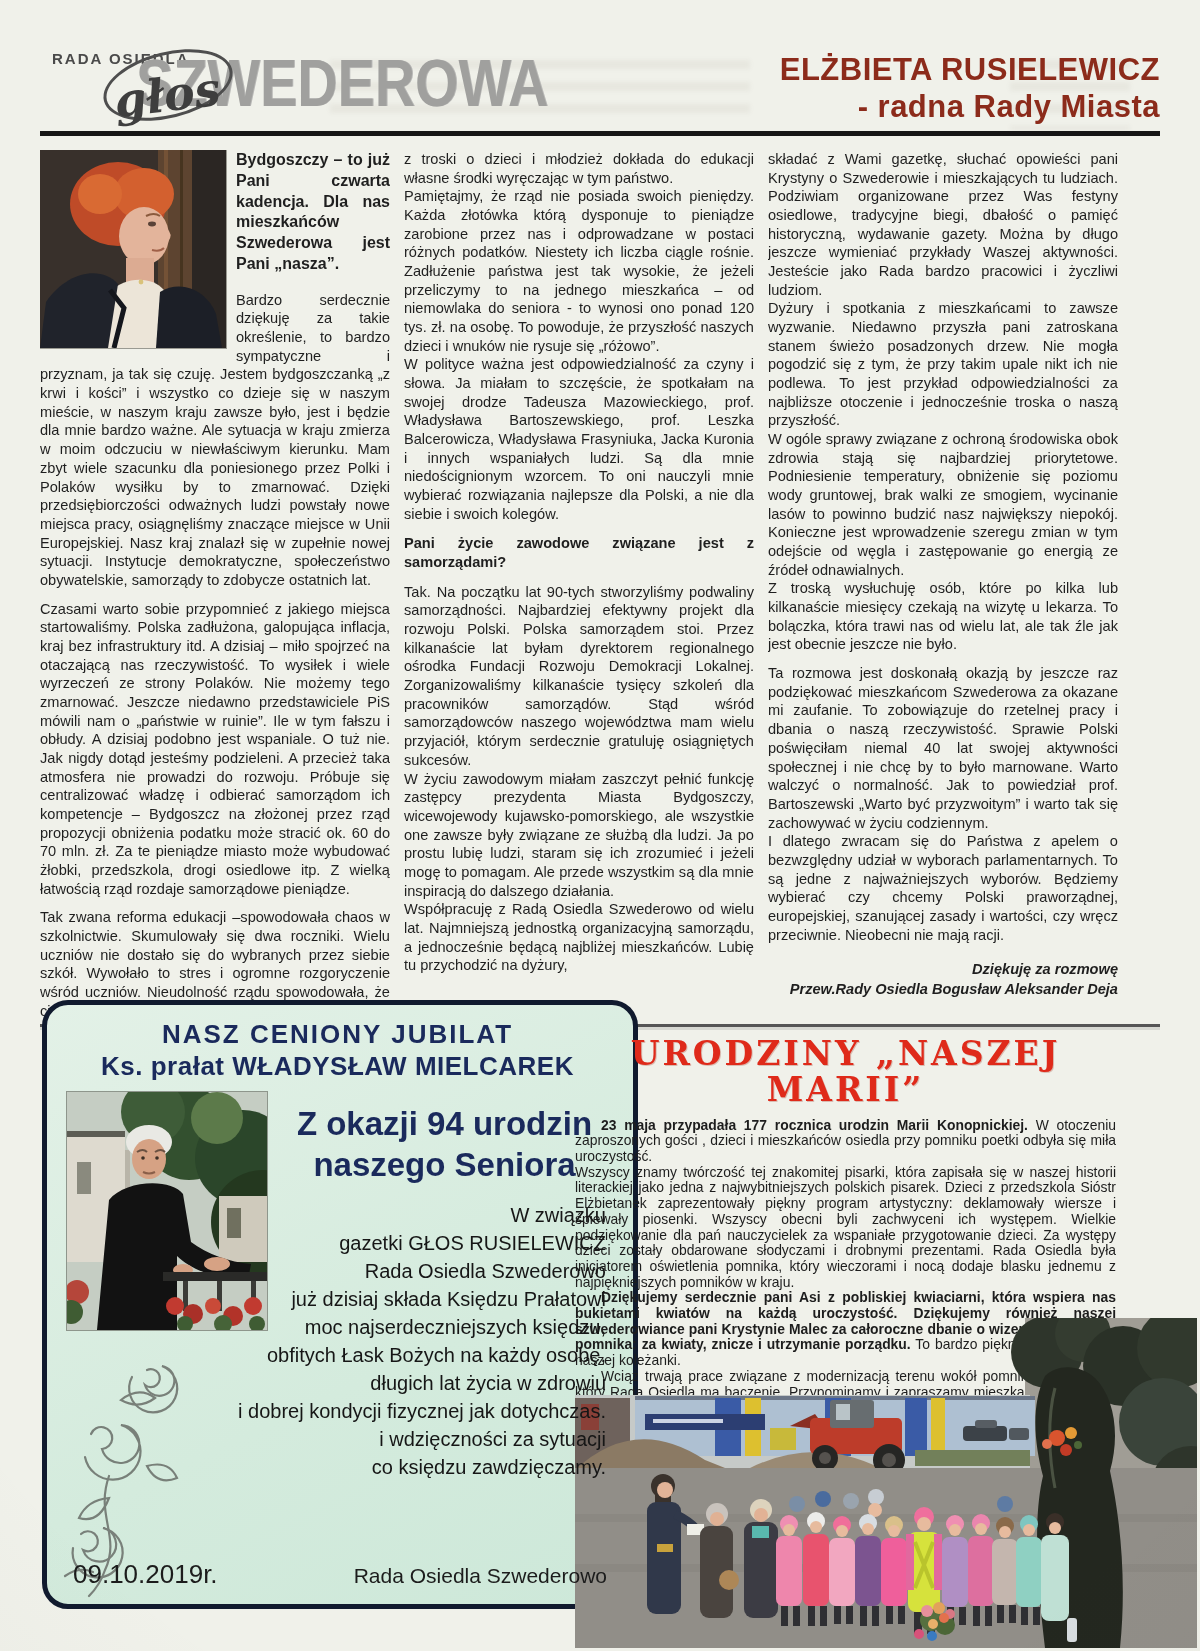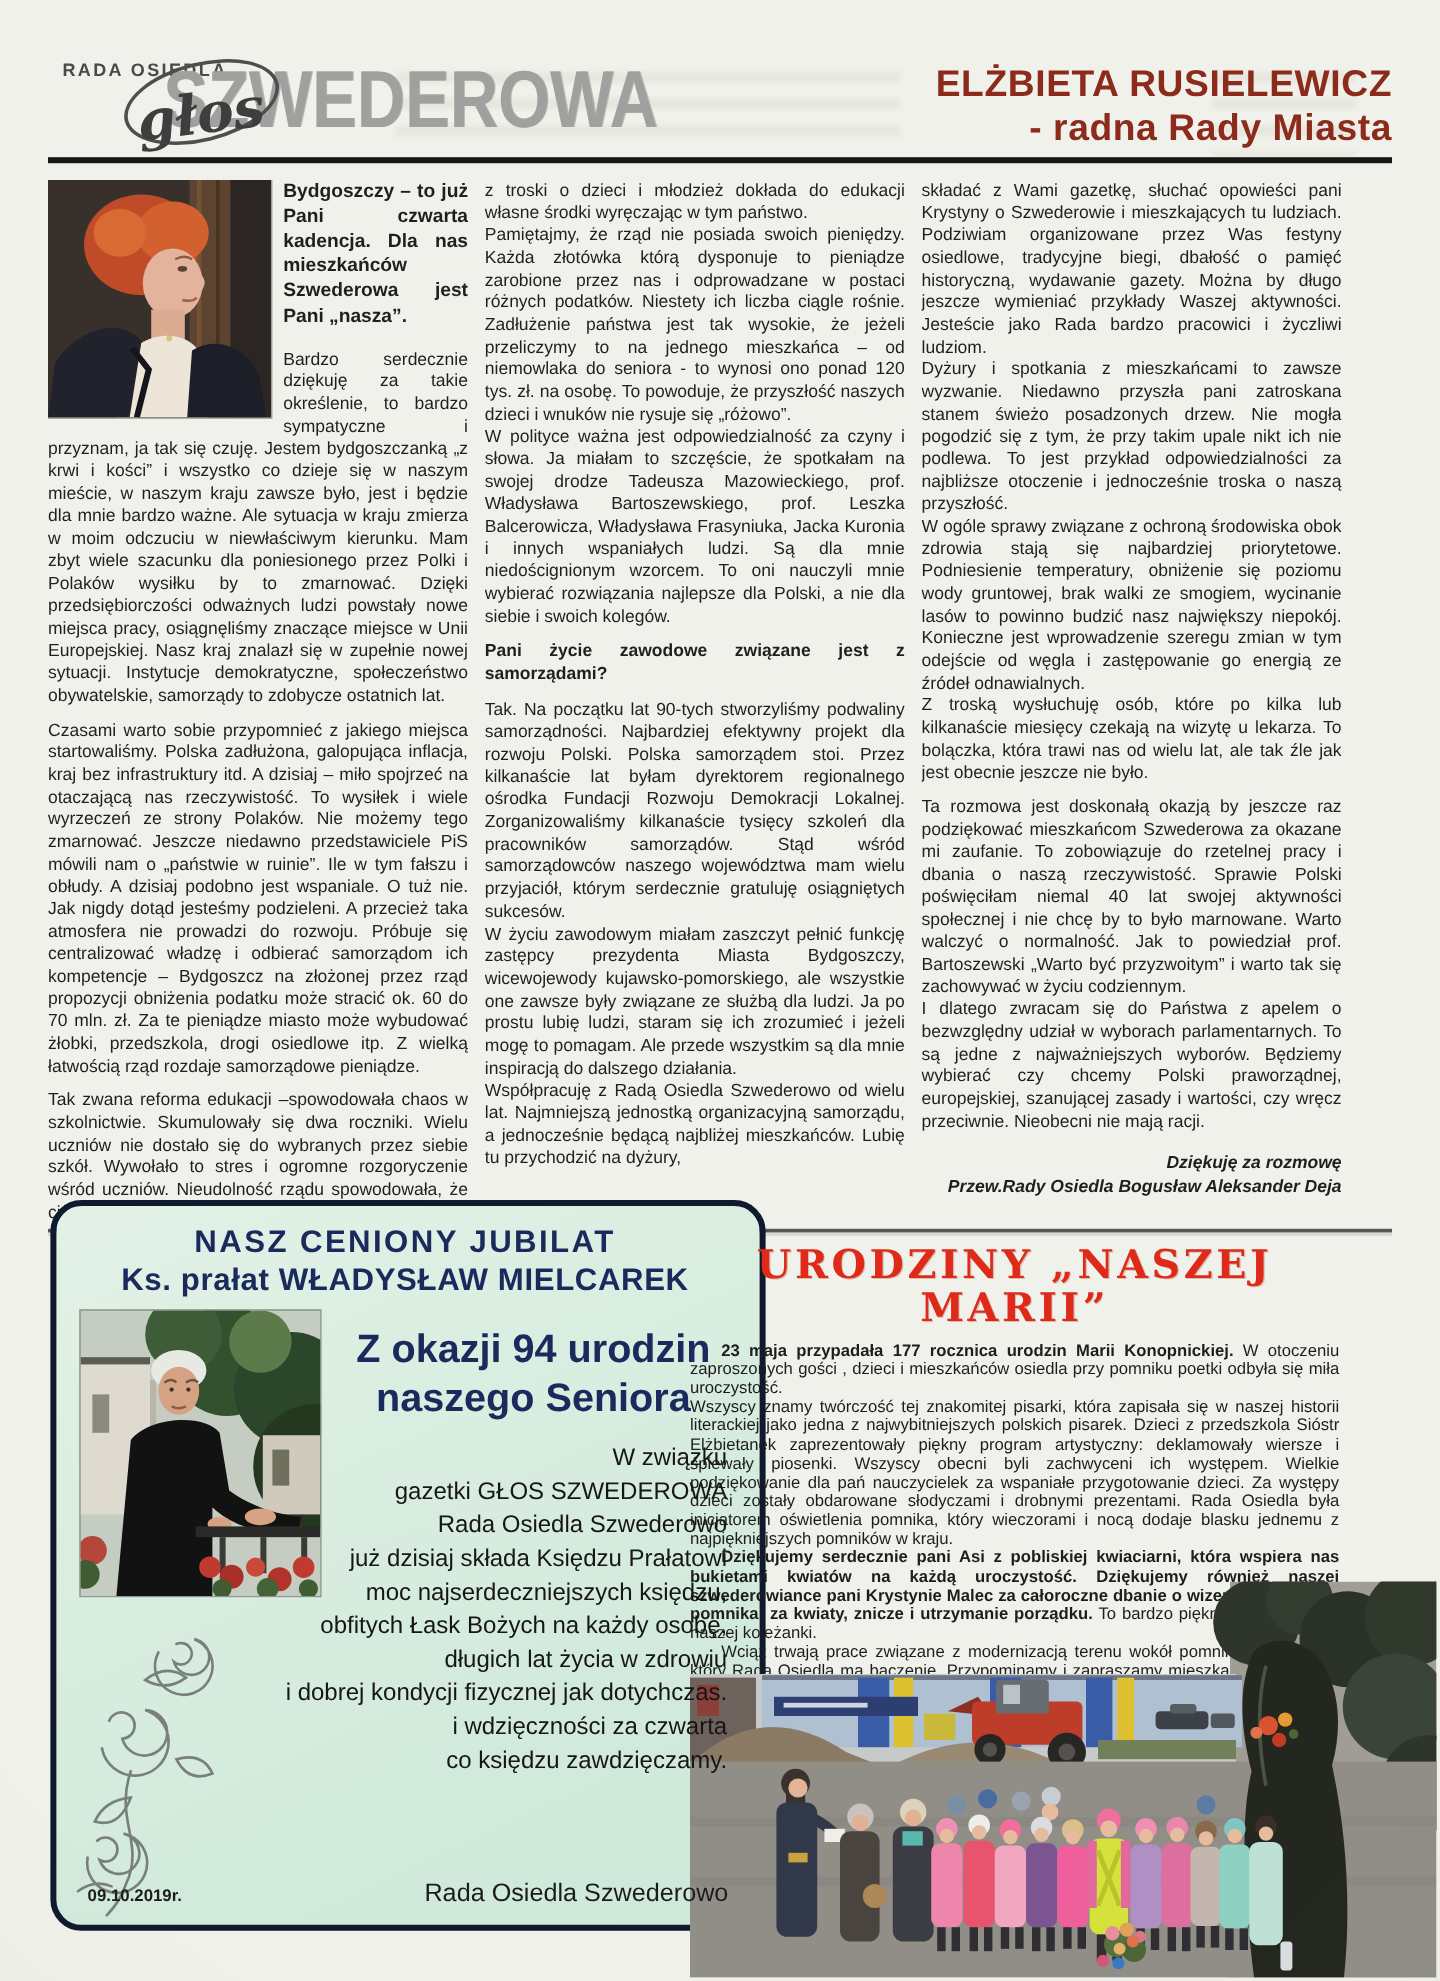--- a/index.html
+++ b/index.html
@@ -54,21 +54,21 @@
     border:5px solid #101a2e; border-radius:26px;
     background:linear-gradient(155deg,#e3f1e7 0%, #d4ebdd 60%, #cde8d9 100%);
     padding:14px 23px 14px 18px; overflow:hidden;
   }
   .jub-title { text-align:center; color:#1a2a5c; font-weight:bold; font-size:26px; letter-spacing:2px; line-height:1.22; }
   .jub-title2 { text-align:center; color:#1a2a5c; font-weight:bold; font-size:26px; letter-spacing:0.5px; line-height:1.22; }
   .priest-frame { float:left; width:200px; height:238px; margin:10px 12px 6px 2px; background:#5a6b52; outline:1px solid #8e968c; }
   .jub-big { text-align:center; color:#1a2a5c; font-weight:bold; font-size:33px; line-height:1.22; margin-top:22px; }
   .wishes { margin-top:16px; text-align:right; font-size:20px; line-height:1.4; color:#161616; padding-right:4px; position:relative; z-index:2; }
   .jub-bottom { position:absolute; left:26px; right:26px; bottom:14px; display:flex; justify-content:space-between; align-items:baseline; z-index:2; }
-  .jub-date { font-weight:bold; font-size:14px; color:#1c1c1c; }
+  .jub-date { font-weight:normal; font-size:26px; color:#1c1c1c; }
   .jub-sig { font-size:21px; color:#1c1c1c; }
   .rose { position:absolute; left:4px; bottom:6px; z-index:1; opacity:0.9; }
   
   .maria { position:absolute; left:575px; top:1036px; width:541px; }
   .maria-title { font-family:"DejaVu Serif", serif; font-weight:bold; color:#df2a1a;
                  font-size:33px; letter-spacing:3px; text-align:center; line-height:1.1; margin-bottom:9px;
                  text-shadow:1px 1px 0 rgba(150,30,10,0.25); }
   .maria p { text-align:justify; font-size:13.9px; line-height:1.13; color:#1d1d1d; }
   .maria .ind { text-indent:26px; }
   .maria b { font-weight:bold; }
@@ -192,28 +192,28 @@
         <circle cx="10" cy="200" r="12" fill="#b5463a"></circle>
           <circle cx="4" cy="220" r="12" fill="#3f5c33"></circle>
       </svg>
     </div>
     <div class="jub-big">
       <div>Z okazji 94 urodzin</div>
       <div>naszego Seniora</div>
     </div>
     <div class="wishes">
       <div>W związku</div>
-      <div>gazetki GŁOS SZWEDEROWA</div>
+      <div>gazetki GŁOS RUSIELEWICZ</div>
       <div>Rada Osiedla Szwederowo</div>
       <div>już dzisiaj składa  Księdzu Prałatowi</div>
       <div>moc najserdeczniejszych księdzu,</div>
       <div>obfitych Łask Bożych na każdy osobę,</div>
       <div>długich lat życia w zdrowiu</div>
       <div>i dobrej kondycji fizycznej jak dotychczas.</div>
-      <div>i wdzięczności za czwarta</div>
+      <div>i wdzięczności za sytuacji</div>
       <div>co księdzu zawdzięczamy.</div>
     </div>
     <svg class="rose" width="150" height="250" viewBox="0 0 150 250">
       <g stroke="#6f756f" stroke-width="2.2" fill="none" stroke-linecap="round">
         <path d="M96 22 a9 9 0 1 1 -2 15 a15 15 0 1 0 17 -19 a24 24 0 1 1 -30 11"></path>
         <path d="M40 86 a11 11 0 1 1 11 15 a19 19 0 1 0 19 -24 a28 28 0 1 1 -36 32"></path>
         <path d="M70 52 q18 -14 34 -2 q-16 12 -34 2 Z"></path>
         <path d="M96 118 q22 -6 30 12 q-20 8 -30 -12 Z"></path>
         <path d="M58 128 C44 168 70 188 54 222 C50 234 44 242 38 248"></path>
         <path d="M58 150 q-22 2 -30 20 q20 6 30 -20 Z"></path>

